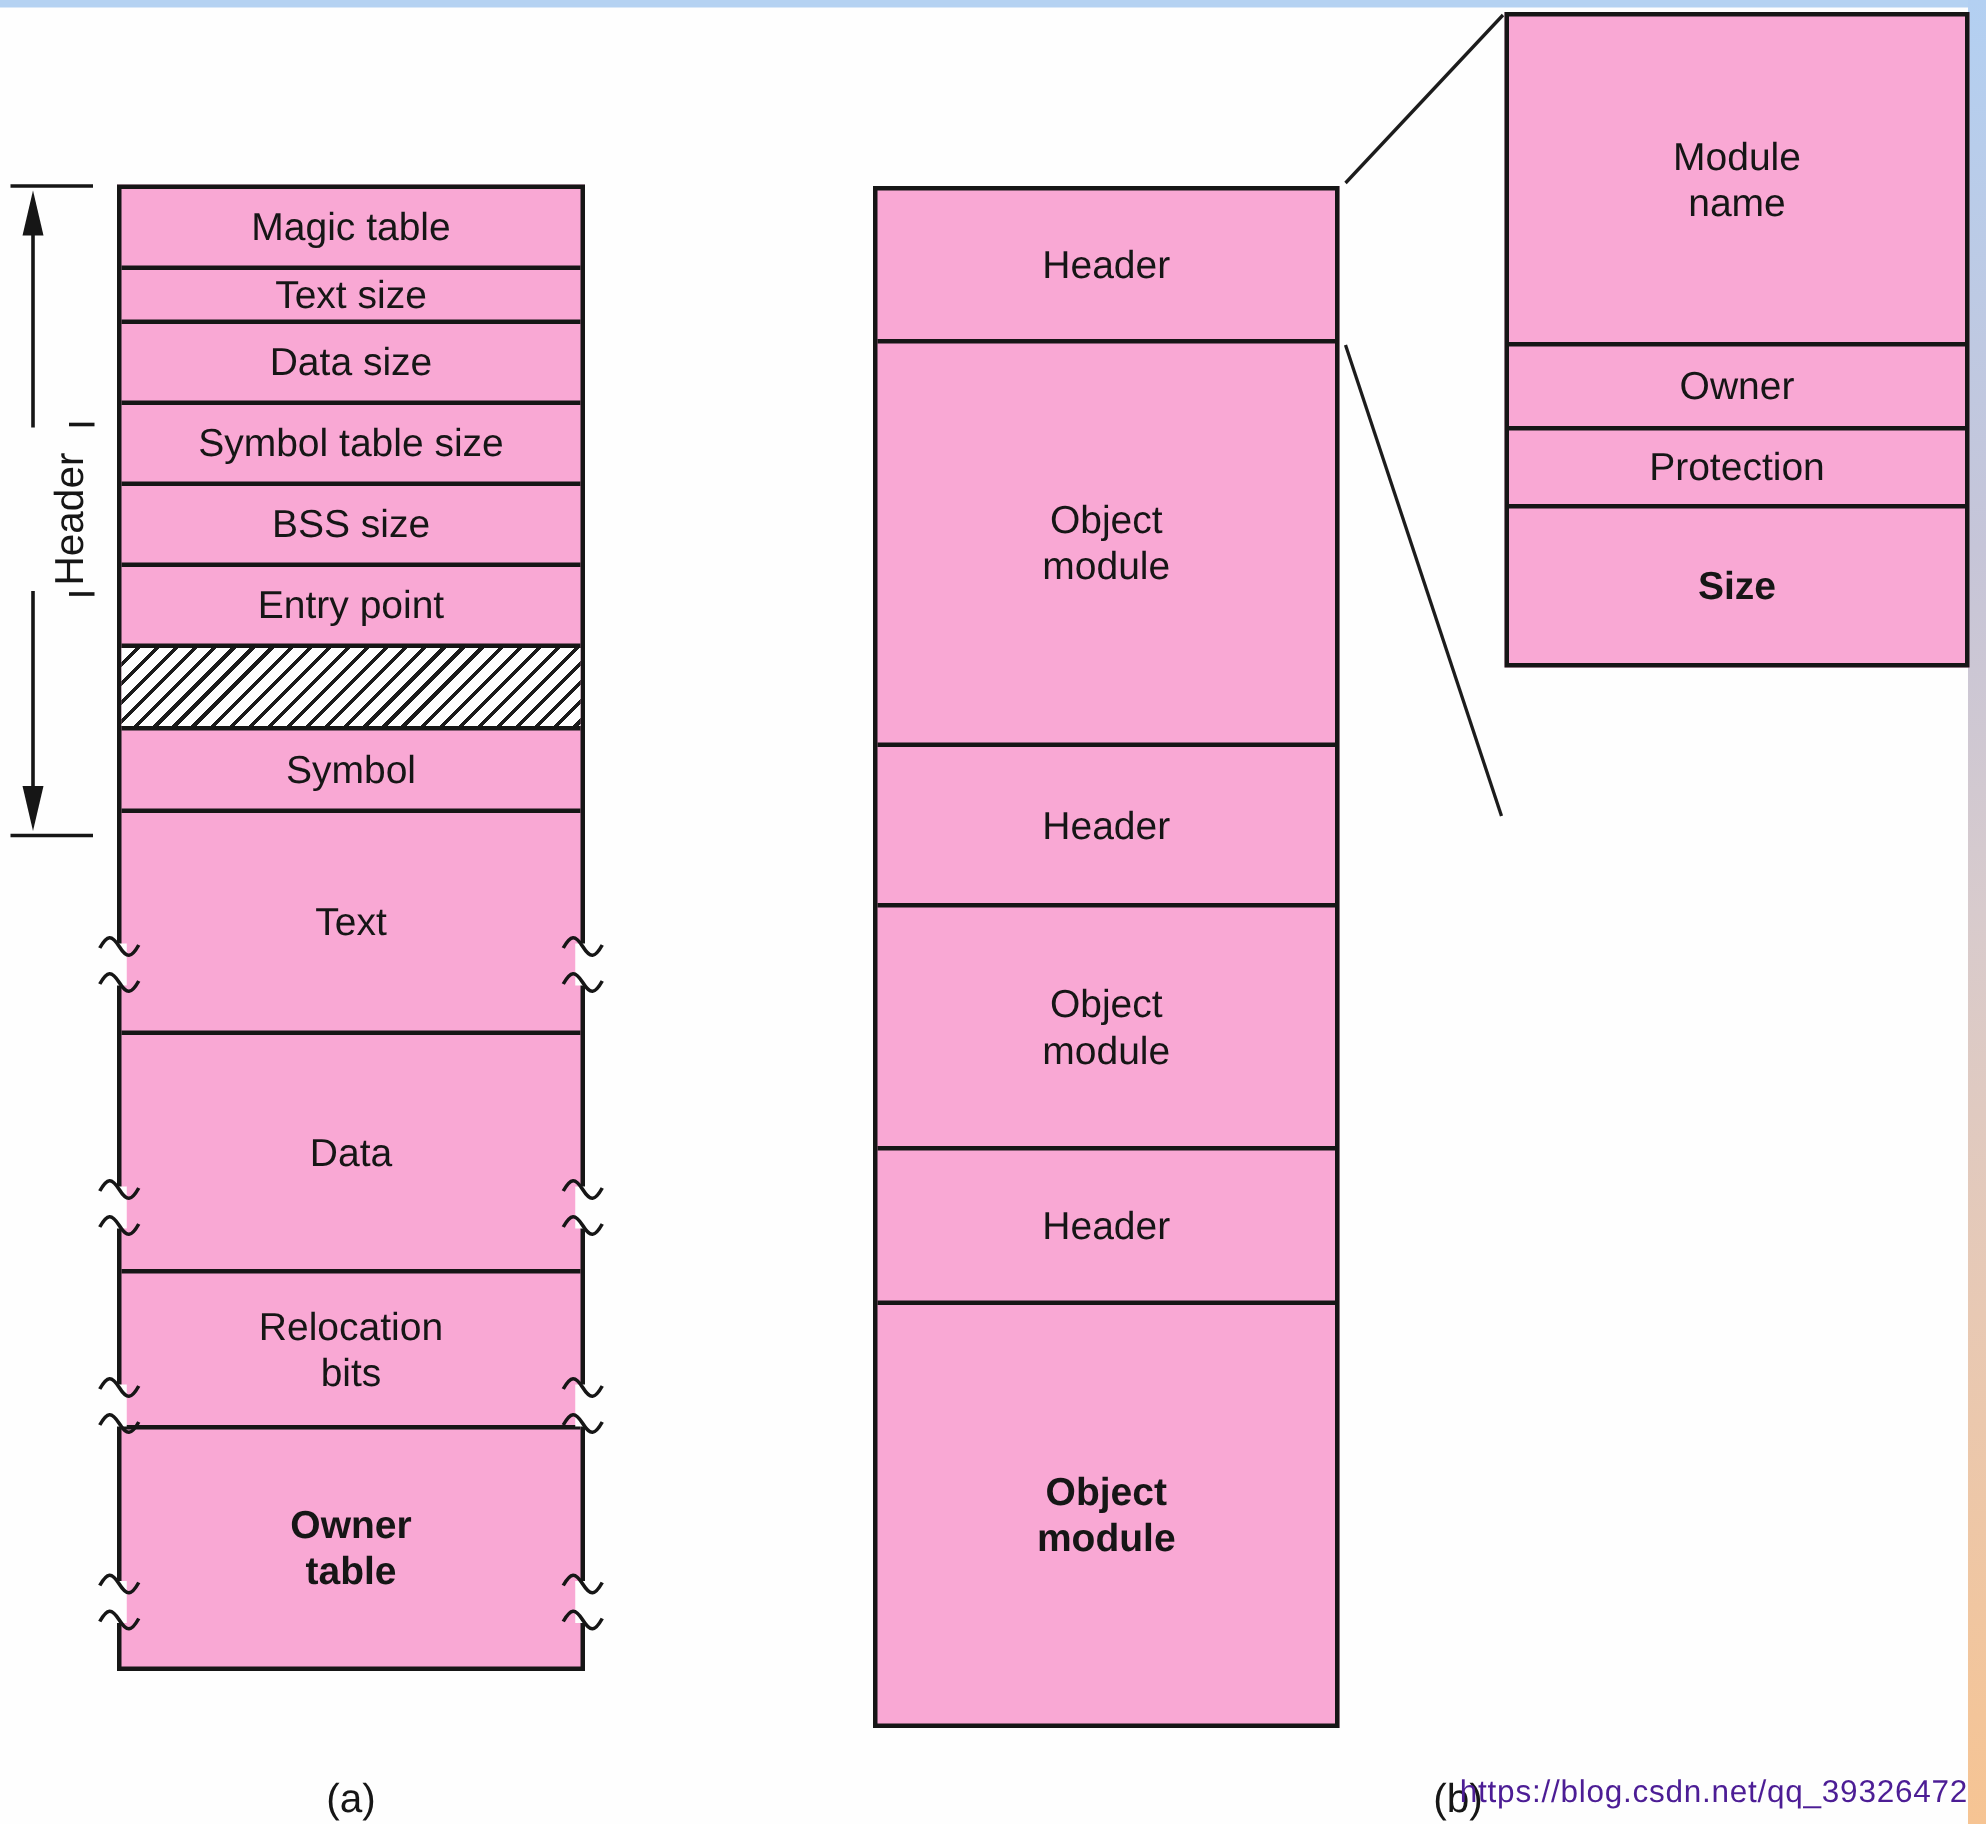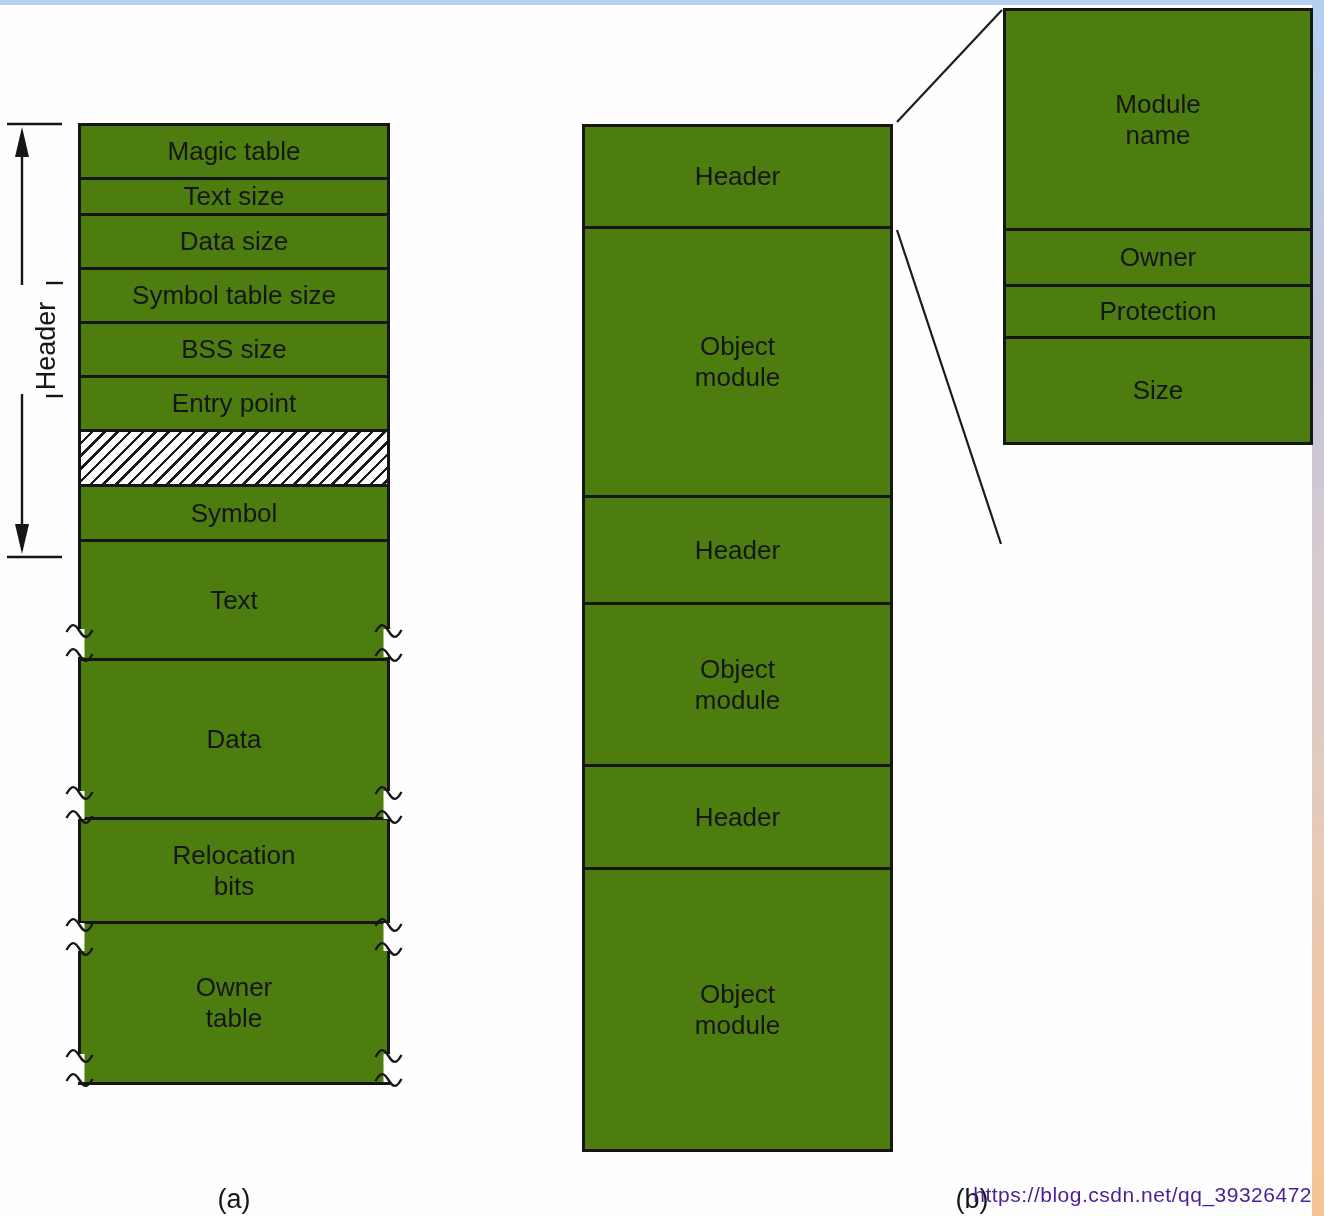--- a/index.html
+++ b/index.html
@@ -7,29 +7,29 @@
     position:relative;width:1324px;height:1216px;overflow:hidden;
     background:#fefefe;
     font-family:"Liberation Sans","DejaVu Sans",sans-serif;
     color:#161616;
   }
   .top-strip{position:absolute;left:0;top:0;width:1324px;height:5px;background:#b5d2f2;}
   .right-strip{
     position:absolute;right:0;top:0;width:12px;height:1216px;
     background:linear-gradient(180deg,#b3d0f2 0%,#c6c5d8 30%,#d8cbcd 50%,#e8c9b4 72%,#f6c493 100%);
   }
-  .col{position:absolute;border:3px solid #161616;background:#4d7c0f;box-sizing:border-box;}
+  .col{position:absolute;border:3px solid #161616;background:#f9a8d4;box-sizing:border-box;}
   .col-left{left:78px;top:123px;width:312px;}
   .col-mid{left:582px;top:124px;width:311px;}
   .col-right{left:1003px;top:8px;width:310px;}
   .row{
     box-sizing:border-box;display:flex;align-items:center;justify-content:center;
     border-bottom:3px solid #161616;
   }
-  .row:last-child{border-bottom:none;}
+  .row:last-child{border-bottom:none;font-weight:bold;}
   .row span{
     font-size:26px;line-height:31px;text-align:center;white-space:pre-line;
   }
   .row-hatch{
     background:repeating-linear-gradient(135deg,#fefefe 0px,#fefefe 6.5px,#1a1a1a 6.5px,#1a1a1a 9px);
   }
   .bracket-label{
     position:absolute;left:-28px;top:328px;width:148px;height:36px;
     text-align:center;font-size:27px;line-height:36px;
     transform:rotate(-90deg);
@@ -69,21 +69,21 @@
       </div>
     <div class="row" style="height:54px">
         <span>Entry point</span>
       </div>
     <div class="row row-hatch" style="height:55px">
         <span></span>
       </div>
     <div class="row" style="height:55px">
         <span>Symbol</span>
       </div>
-    <div class="row" style="height:119px">
+    <div class="row" style="height:148px">
         <span>Text</span>
       </div>
     <div class="row" style="height:159px">
         <span>Data</span>
       </div>
     <div class="row" style="height:104px">
         <span>Relocation
 bits</span>
       </div>
     <div class="row" style="height:158px">

